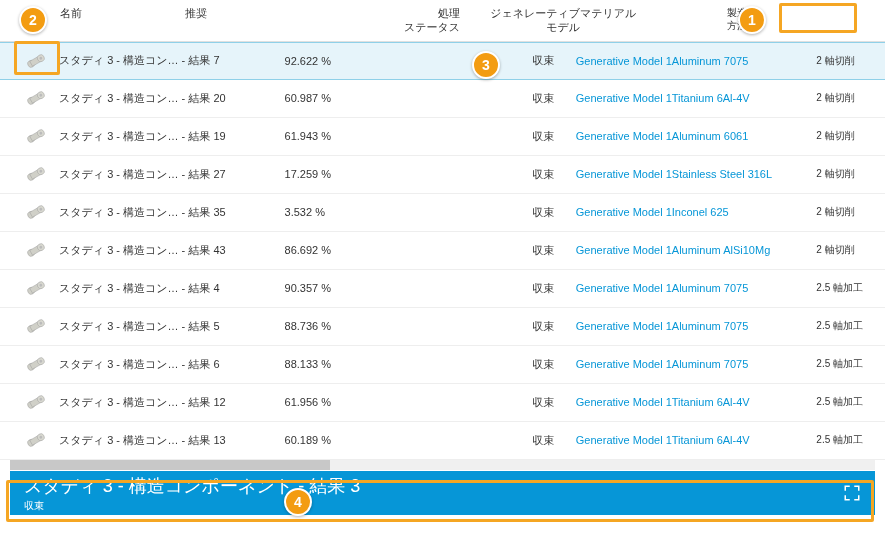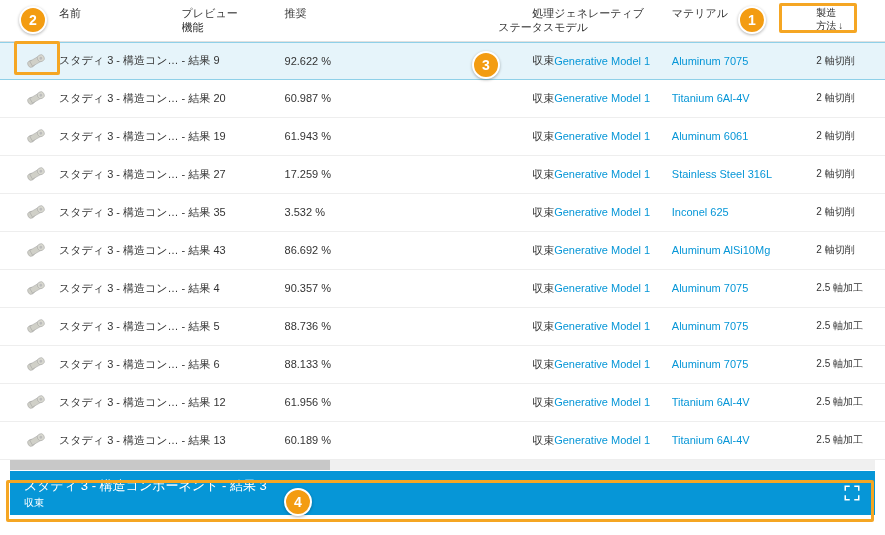--- a/index.html
+++ b/index.html
@@ -6,47 +6,46 @@
 body { background: #fff; width: 885px; height: 535px; overflow: hidden; position: relative; }
 .table { width: 100%; }
 .header-row { display: flex; align-items: flex-start; padding: 6px 0; border-bottom: 1px solid #e0e0e0; font-size: 11px; color: #333; }
 .data-row { display: flex; align-items: center; height: 38px; border-bottom: 1px solid #eee; font-size: 11px; color: #333; }
 .data-row.selected { background: #e6f4fa; border-top: 1px solid #8fd0e8; border-bottom: 1px solid #8fd0e8; }
 .col-icon { width: 60px; display: flex; justify-content: center; padding-left: 12px; }
 .col-name { width: 125px; white-space: nowrap; overflow: hidden; text-overflow: ellipsis; }
 .col-preview { width: 105px; white-space: nowrap; overflow: hidden; text-overflow: ellipsis; }
 .col-recommend { width: 130px; }
 .col-status { width: 145px; text-align: right; }
-.col-model { width: 120px; color: #0696d7; }
+.col-model { width: 120px; color: #0696d7; text-align: right; }
 .col-material { width: 125px; color: #0696d7; }
 .col-method { width: 70px; font-size: 10px; margin-left: 22px; }
 .header-row .col-model, .header-row .col-material { color: #333; }
 .header-row > div { line-height: 1.3; }
 .thumb { width: 28px; height: 20px; display: inline-block; }
 .detail-bar { position: absolute; left: 10px; right: 10px; bottom: 20px; height: 44px; background: #0696d7; color: #fff; display: flex; align-items: center; padding: 0 14px; font-size: 13px; }
 .detail-left { flex: 1; }
-.detail-title { font-size: 13px; }
+.detail-title { font-size: 18px; }
 .detail-sub { font-size: 10px; margin-top: 1px; }
 .expand-icon { width: 18px; height: 18px; }
 
 .callout { position: absolute; width: 28px; height: 28px; border-radius: 50%; background: #f39c12; border: 2px solid #fff; color: #fff; font-weight: bold; font-size: 14px; display: flex; align-items: center; justify-content: center; z-index: 20; box-shadow: 0 1px 3px rgba(0,0,0,0.3); }
 .highlight-box { position: absolute; border: 3px solid #f5a623; border-radius: 2px; z-index: 15; pointer-events: none; }
 
 .sort-arrow { font-size: 10px; margin-left: 2px; }
 .scrollbar-track { position: absolute; left: 10px; right: 10px; bottom: 65px; height: 10px; background: #f0f0f0; }
 .scrollbar-thumb { height: 100%; width: 320px; background: #c8c8c8; }
 </style>
 </head>
 <body>
 
 <div class="table">
   <div class="header-row">
     <div class="col-icon"></div>
     <div class="col-name">名前</div>
-    <div class="col-preview">プレビュー<br>機能</div>
     <div class="col-recommend">推奨</div>
     <div class="col-status">処理<br>ステータス</div>
     <div class="col-model">ジェネレーティブ<br>モデル</div>
     <div class="col-material">マテリアル</div>
     <div class="col-method">
       <span>製造<br>方法</span><span class="sort-arrow">↓</span>
     </div>
   </div>
   <div id="rows-container">
       <div class="data-row selected">
@@ -54,21 +53,21 @@
           <svg class="thumb" viewBox="0 0 40 28">
             <g transform="rotate(-30 20 14)">
               <ellipse cx="12" cy="14" rx="5" ry="5" fill="#d0d0c8" stroke="#999" stroke-width="0.6"></ellipse>
               <rect x="12" y="10" width="16" height="8" fill="#d0d0c8" stroke="#999" stroke-width="0.6"></rect>
               <ellipse cx="28" cy="14" rx="5" ry="5" fill="#d8d8d0" stroke="#999" stroke-width="0.6"></ellipse>
               <circle cx="28" cy="14" r="2" fill="#bbb"></circle>
             </g>
           </svg>
         </div>
         <div class="col-name">スタディ 3 - 構造コンポ...</div>
-        <div class="col-preview">- 結果 9</div>
+        <div class="col-preview">- 結果 7</div>
         <div class="col-recommend">92.622 %</div>
         <div class="col-status">収束</div>
         <div class="col-model">Generative Model 1</div>
         <div class="col-material">Aluminum 7075</div>
         <div class="col-method">2 軸切削</div>
       </div>
       <div class="data-row">
         <div class="col-icon">
           <svg class="thumb" viewBox="0 0 40 28">
             <g transform="rotate(-30 20 14)">

